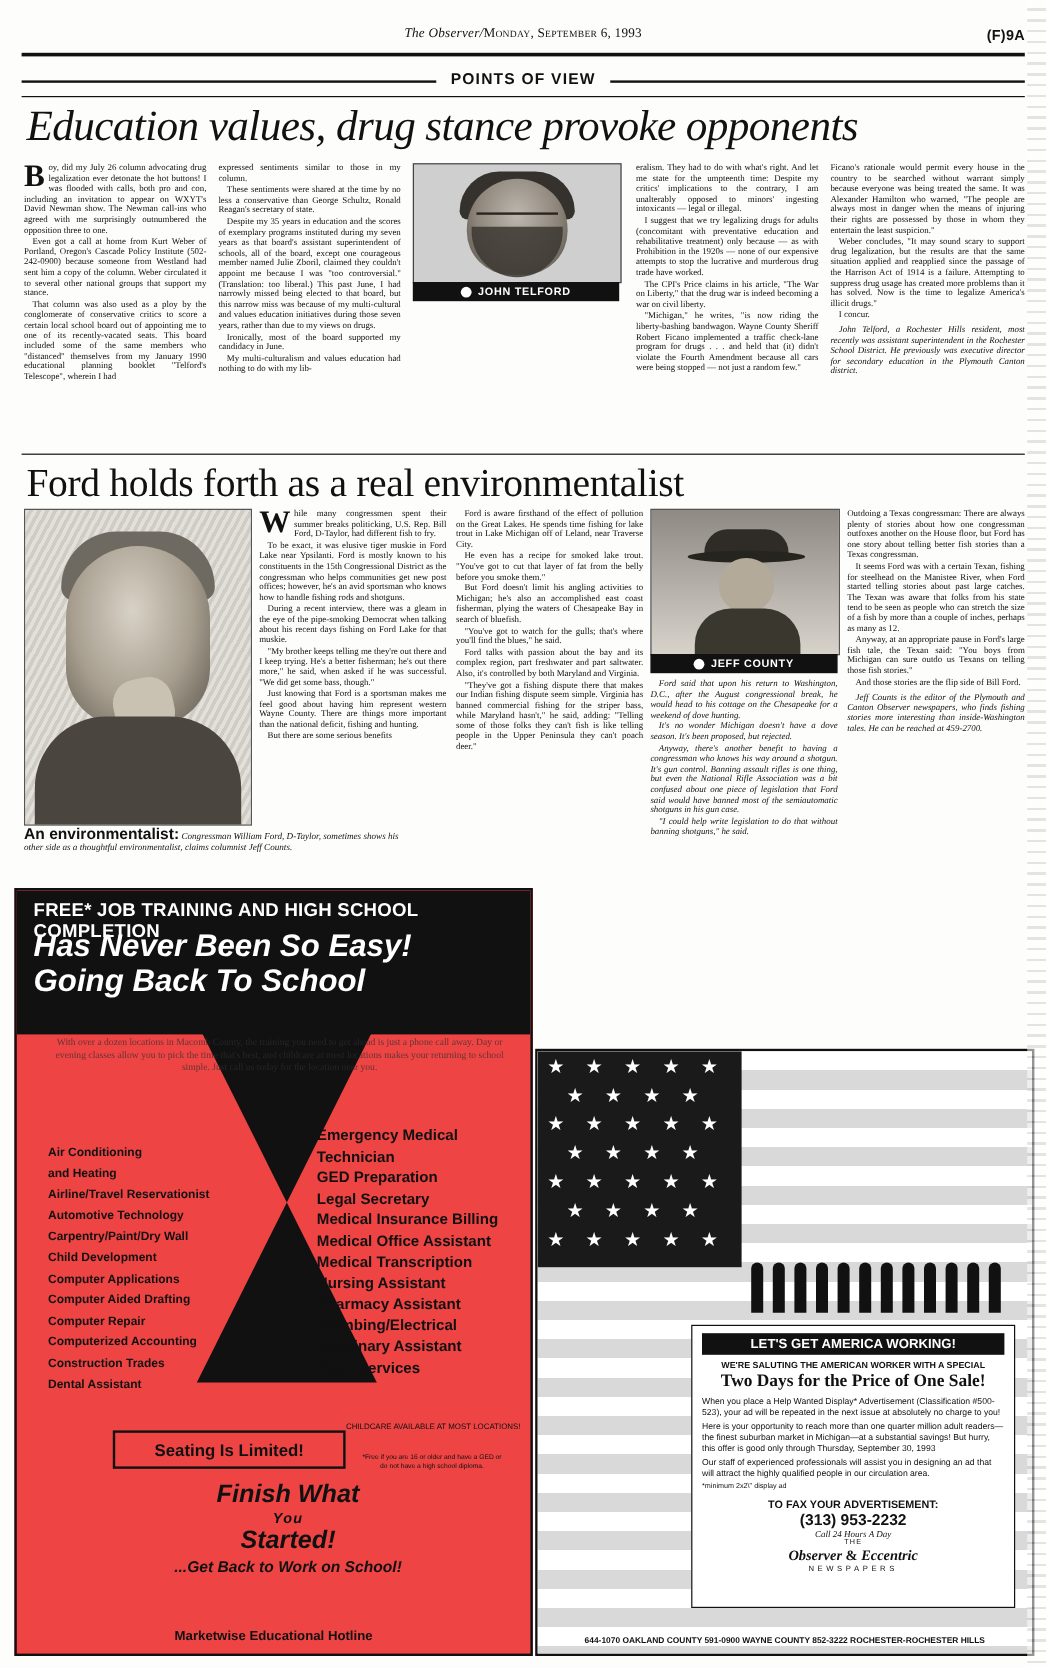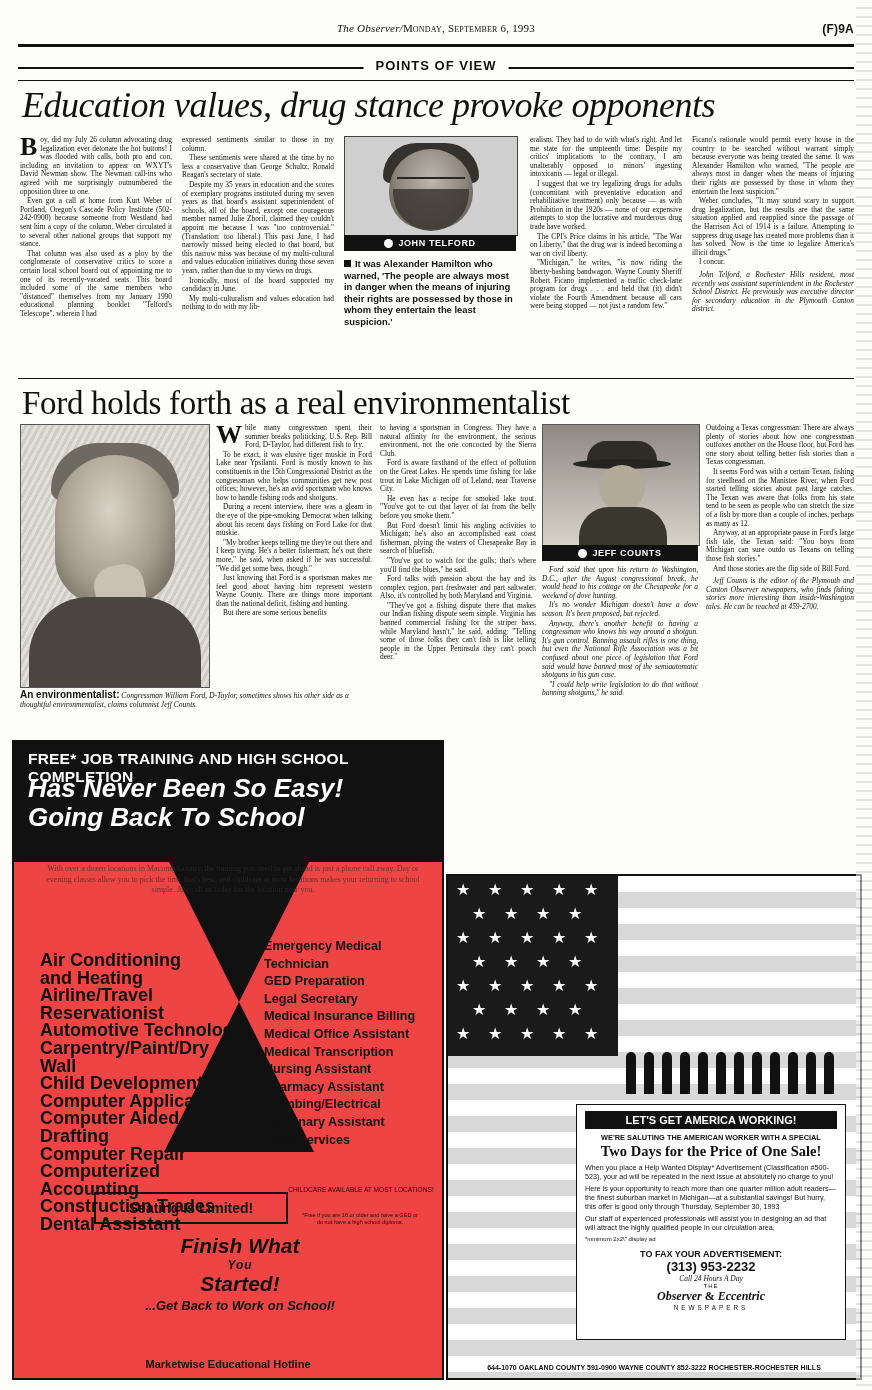--- a/index.html
+++ b/index.html
@@ -50,21 +50,21 @@
 
   
   .art2{position:absolute;left:20px;top:424px;width:834px;height:300px;}
   .bigphoto{position:absolute;left:0;top:0;width:188px;height:262px;background:#d5d2cd;border:1px solid #555;overflow:hidden;}
   .bigphoto .bg{position:absolute;inset:0;background:repeating-linear-gradient(118deg,#e3e0da 0 3px,#cfccc5 3px 6px);}
   .bigphoto .head{position:absolute;left:34px;top:30px;width:120px;height:150px;border-radius:60px 60px 48px 48px;background:radial-gradient(ellipse at 46% 36%,#d8d2c6 0%,#a79e8f 55%,#5c564c 100%);}
   .bigphoto .hairb{position:absolute;left:30px;top:18px;width:128px;height:58px;border-radius:64px 64px 16px 16px;background:#6f6a61;}
   .bigphoto .body{position:absolute;left:8px;top:172px;width:172px;height:92px;background:#4a463f;border-radius:60px 60px 0 0;}
   .bigphoto .hand{position:absolute;left:74px;top:140px;width:50px;height:50px;border-radius:20px;background:#c9c1b2;transform:rotate(-12deg);}
   .cap2{position:absolute;left:0;top:266px;width:330px;font-size:7.6px;line-height:9px;}
-  .cap2 b{font-family:"Liberation Sans",sans-serif;font-size:10px;}
+  .cap2 b{font-family:"Liberation Sans",sans-serif;font-size:13px;}
   .cap2 i{font-style:italic;}
 
   .d1{left:196px;top:0;width:156px;}
   .d2{left:360px;top:0;width:156px;}
   .d4{left:686px;top:0;width:148px;}
 
   .photo2{position:absolute;left:522px;top:0;width:156px;height:120px;background:#b9b5ae;border:1px solid #555;overflow:hidden;}
   .photo2 .sky{position:absolute;inset:0;background:linear-gradient(#8e8a83,#d7d3cb);}
   .photo2 .hat{position:absolute;left:44px;top:16px;width:70px;height:22px;border-radius:40px 40px 6px 6px;background:#2f2c28;}
   .photo2 .brim{position:absolute;left:30px;top:34px;width:98px;height:10px;border-radius:50%;background:#26241f;}
@@ -79,21 +79,21 @@
 
   
   .adleft{position:absolute;left:12px;top:740px;width:428px;height:636px;border:2px solid #111;background:#ef4444;overflow:hidden;}
   .adleft .topband{position:absolute;left:0;top:0;width:100%;height:120px;background:#111;}
   .adleft .free{position:absolute;left:14px;top:8px;color:#fff;font-family:"Liberation Sans",sans-serif;font-weight:bold;font-size:15.5px;letter-spacing:.2px;}
   .adleft .gbs{position:absolute;left:14px;top:32px;width:400px;color:#fff;font-family:"Liberation Sans",sans-serif;font-weight:bold;font-style:italic;font-size:26px;line-height:29px;}
   .adleft .bodycopy{position:absolute;left:26px;top:122px;width:386px;color:#2e2e2e;font-size:8px;line-height:10.5px;text-align:center;font-family:"Liberation Serif",serif;opacity:.72;}
   .hourglass{position:absolute;left:150px;top:110px;width:150px;height:300px;}
   .hourglass .t{position:absolute;left:0;top:0;width:0;height:0;border-left:75px solid transparent;border-right:75px solid transparent;border-top:150px solid #111;}
   .hourglass .b{position:absolute;left:0;top:150px;width:0;height:0;border-left:75px solid transparent;border-right:75px solid transparent;border-bottom:150px solid #111;}
-  .listleft{position:absolute;left:26px;top:210px;width:210px;font-family:"Liberation Sans",sans-serif;font-weight:bold;font-size:18px;line-height:17.6px;}
+  .listleft{position:absolute;left:26px;top:210px;width:210px;font-family:"Liberation Sans",sans-serif;font-weight:bold;font-size:10px;line-height:17.6px;}
   .listright{position:absolute;left:250px;top:196px;width:180px;font-family:"Liberation Sans",sans-serif;font-weight:bold;font-size:12.6px;line-height:17.6px;}
   .seating{position:absolute;left:80px;top:450px;width:190px;height:28px;border:2px solid #111;display:flex;align-items:center;justify-content:center;font-family:"Liberation Sans",sans-serif;font-weight:bold;font-size:14px;}
   .childcare{position:absolute;left:272px;top:444px;width:150px;font-family:"Liberation Sans",sans-serif;font-size:6.6px;line-height:8px;text-align:center;}
   .fineprint{position:absolute;left:286px;top:470px;width:120px;font-size:5.6px;line-height:6.6px;text-align:center;font-family:"Liberation Sans",sans-serif;}
   .finish{position:absolute;left:0;top:492px;width:452px;text-align:center;font-family:"Liberation Sans",sans-serif;font-weight:bold;font-style:italic;}
   .finish .l1{font-size:21px;}
   .finish .l2{font-size:12px;letter-spacing:1px;}
   .finish .l3{font-size:21px;}
   .finish .l4{font-size:13px;margin-top:2px;}
   .callnum{position:absolute;left:0;top:588px;width:428px;text-align:center;font-family:"Liberation Sans",sans-serif;font-weight:bold;font-size:26px;}
@@ -162,23 +162,20 @@
     <div class="photo1">
       <div class="hair"></div>
       <div class="face"></div>
       <div class="beard"></div>
       <div class="glasses"></div>
     </div>
     <div class="namebar">
       <span class="dot"></span>
       <span>JOHN TELFORD</span>
     </div>
-    <div class="pull1">
-      <span class="sq"></span><span>It was Alexander Hamilton who warned, 'The people are always most in danger when the means of injuring their rights are possessed by those in whom they entertain the least suspicion.'</span>
-    </div>
 
     <div class="col c3">
       <p class="first"><span>eralism. They had to do with what's right. And let me state for the umpteenth time: Despite my critics' implications to the contrary, I am unalterably opposed to minors' ingesting intoxicants — legal or illegal.</span></p>
       <p><span>I suggest that we try legalizing drugs for adults (concomitant with preventative education and rehabilitative treatment) only because — as with Prohibition in the 1920s — none of our expensive attempts to stop the lucrative and murderous drug trade have worked.</span></p>
       <p><span>The CPI's Price claims in his article, "The War on Liberty," that the drug war is indeed becoming a war on civil liberty.</span></p>
       <p><span>"Michigan," he writes, "is now riding the liberty-bashing bandwagon. Wayne County Sheriff Robert Ficano implemented a traffic check-lane program for drugs . . . and held that (it) didn't violate the Fourth Amendment because all cars were being stopped — not just a random few."</span></p>
     </div>
     <div class="col c4">
       <p class="first"><span>Ficano's rationale would permit every house in the country to be searched without warrant simply because everyone was being treated the same. It was Alexander Hamilton who warned, "The people are always most in danger when the means of injuring their rights are possessed by those in whom they entertain the least suspicion."</span></p>
       <p><span>Weber concludes, "It may sound scary to support drug legalization, but the results are that the same situation applied and reapplied since the passage of the Harrison Act of 1914 is a failure. Attempting to suppress drug usage has created more problems than it has solved. Now is the time to legalize America's illicit drugs."</span></p>
@@ -206,39 +203,38 @@
     <div class="col d1">
       <p class="first"><span class="dropcap">W</span><span>hile many congressmen spent their summer breaks politicking, U.S. Rep. Bill Ford, D-Taylor, had different fish to fry.</span></p>
       <p><span>To be exact, it was elusive tiger muskie in Ford Lake near Ypsilanti. Ford is mostly known to his constituents in the 15th Congressional District as the congressman who helps communities get new post offices; however, he's an avid sportsman who knows how to handle fishing rods and shotguns.</span></p>
       <p><span>During a recent interview, there was a gleam in the eye of the pipe-smoking Democrat when talking about his recent days fishing on Ford Lake for that muskie.</span></p>
       <p><span>"My brother keeps telling me they're out there and I keep trying. He's a better fisherman; he's out there more," he said, when asked if he was successful. "We did get some bass, though."</span></p>
       <p><span>Just knowing that Ford is a sportsman makes me feel good about having him represent western Wayne County. There are things more important than the national deficit, fishing and hunting.</span></p>
       <p><span>But there are some serious benefits</span></p>
     </div>
 
     <div class="col d2">
-      <p class="first"><span>to having a sportsman in Congress. They have a natural affinity for the environment, the serious environment, not the one concocted by the Sierra Club.</span></p>
       <p><span>Ford is aware firsthand of the effect of pollution on the Great Lakes. He spends time fishing for lake trout in Lake Michigan off of Leland, near Traverse City.</span></p>
       <p><span>He even has a recipe for smoked lake trout. "You've got to cut that layer of fat from the belly before you smoke them."</span></p>
       <p><span>But Ford doesn't limit his angling activities to Michigan; he's also an accomplished east coast fisherman, plying the waters of Chesapeake Bay in search of bluefish.</span></p>
       <p><span>"You've got to watch for the gulls; that's where you'll find the blues," he said.</span></p>
       <p><span>Ford talks with passion about the bay and its complex region, part freshwater and part saltwater. Also, it's controlled by both Maryland and Virginia.</span></p>
       <p><span>"They've got a fishing dispute there that makes our Indian fishing dispute seem simple. Virginia has banned commercial fishing for the striper bass, while Maryland hasn't," he said, adding: "Telling some of those folks they can't fish is like telling people in the Upper Peninsula they can't poach deer."</span></p>
     </div>
 
     <div class="photo2">
       <div class="sky"></div>
       <div class="hat"></div>
       <div class="brim"></div>
       <div class="face2b"></div>
       <div class="torso"></div>
     </div>
     <div class="namebar2">
       <span class="dot"></span>
-      <span>JEFF COUNTS</span>
+      <span>JEFF COUNTY</span>
     </div>
     <div class="d3text">
       <p class="first"><span>Ford said that upon his return to Washington, D.C., after the August congressional break, he would head to his cottage on the Chesapeake for a weekend of dove hunting.</span></p>
       <p><span>It's no wonder Michigan doesn't have a dove season. It's been proposed, but rejected.</span></p>
       <p><span>Anyway, there's another benefit to having a congressman who knows his way around a shotgun. It's gun control. Banning assault rifles is one thing, but even the National Rifle Association was a bit confused about one piece of legislation that Ford said would have banned most of the semiautomatic shotguns in his gun case.</span></p>
       <p><span>"I could help write legislation to do that without banning shotguns," he said.</span></p>
     </div>
 
     <div class="col d4">
       <p class="first"><span>Outdoing a Texas congressman: There are always plenty of stories about how one congressman outfoxes another on the House floor, but Ford has one story about telling better fish stories than a Texas congressman.</span></p>

